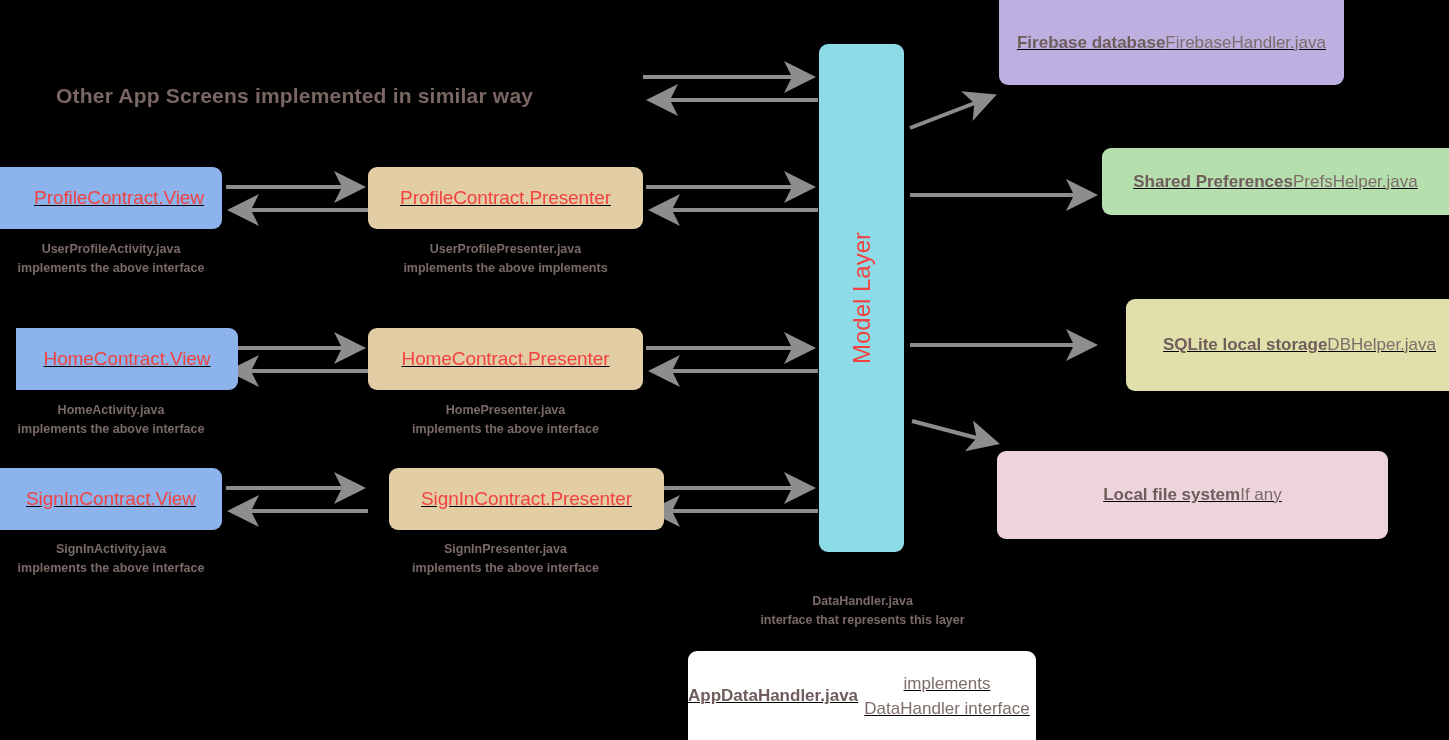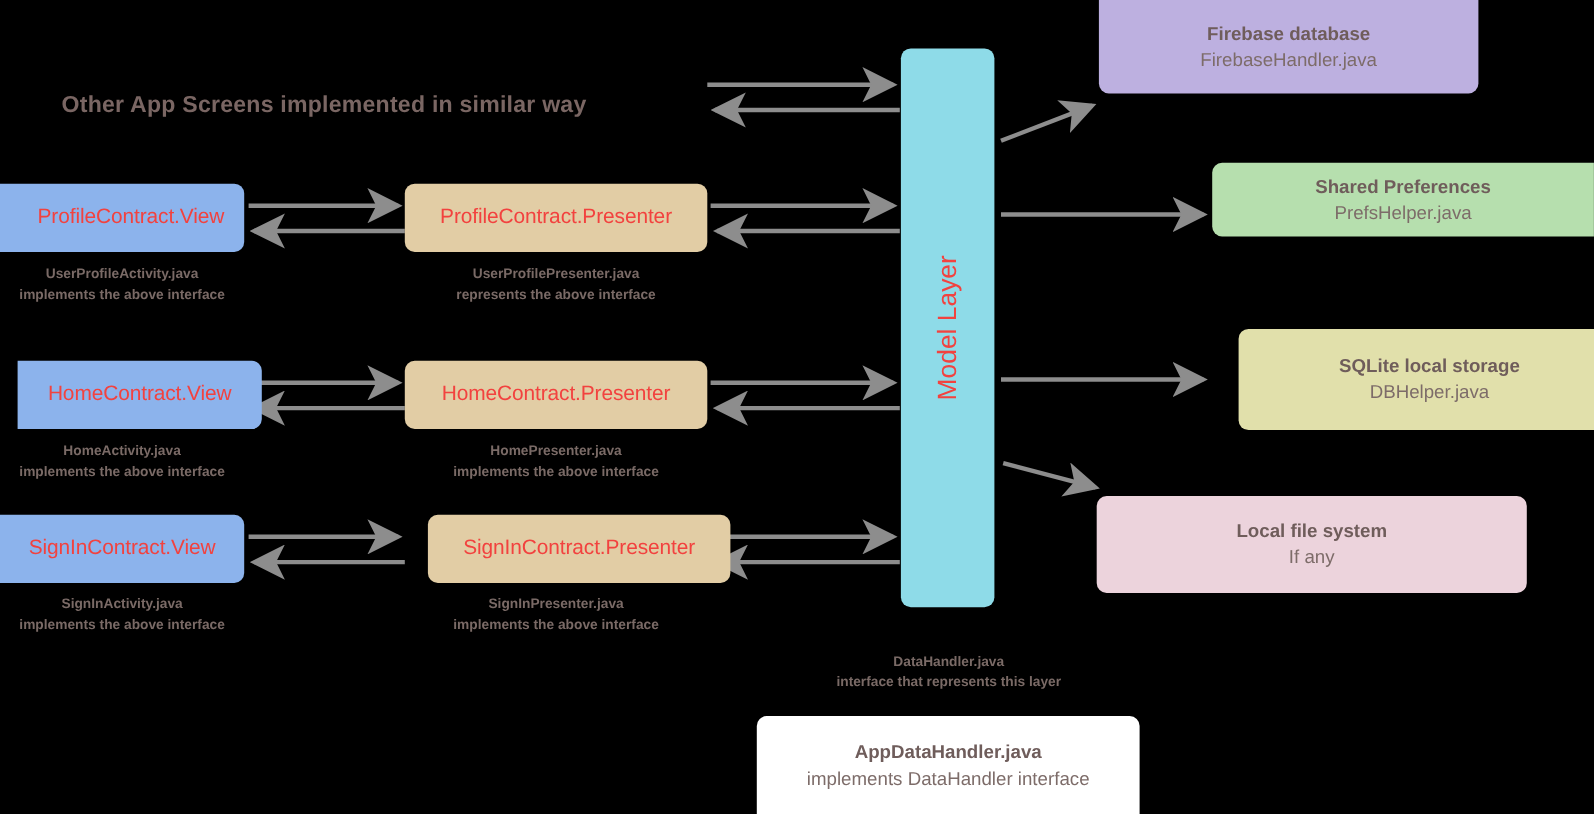--- a/index.html
+++ b/index.html
@@ -13,24 +13,25 @@
   #canvas {
     position: relative;
     width: 1449px;
     height: 740px;
     background: #000000;
   }
   .box {
     position: absolute;
     border-radius: 9px;
     display: flex;
-    flex-direction: column;
+    flex-direction: row;
     align-items: center;
     justify-content: center;
     text-align: center;
+    text-decoration: underline;
   }
   
   .view-box {
     background: #8cb3ec;
     border-radius: 0 9px 9px 0;
     width: 222px;
     height: 62px;
   }
   .view-box .title {
     color: #f2423f;
@@ -229,21 +230,21 @@
   <div class="box view-box" style="left:0px; top:468px;">
     <span class="title">SignInContract.View</span>
   </div>
   <div class="caption" style="left:0px; top:540px; width:222px;">SignInActivity.java
 implements the above interface</div>
 
   <div class="box presenter-box" style="left:368px; top:167px;">
     <span class="title">ProfileContract.Presenter</span>
   </div>
   <div class="caption" style="left:368px; top:240px; width:275px;">UserProfilePresenter.java
-represents the above interface</div>
+implements the above implements</div>
 
   <div class="box presenter-box" style="left:368px; top:328px;">
     <span class="title">HomeContract.Presenter</span>
   </div>
   <div class="caption" style="left:368px; top:401px; width:275px;">HomePresenter.java
 implements the above interface</div>
 
   <div class="box presenter-box" style="left:368px; top:468px;margin-left:21px;">
     <span class="title">SignInContract.Presenter</span>
   </div>

